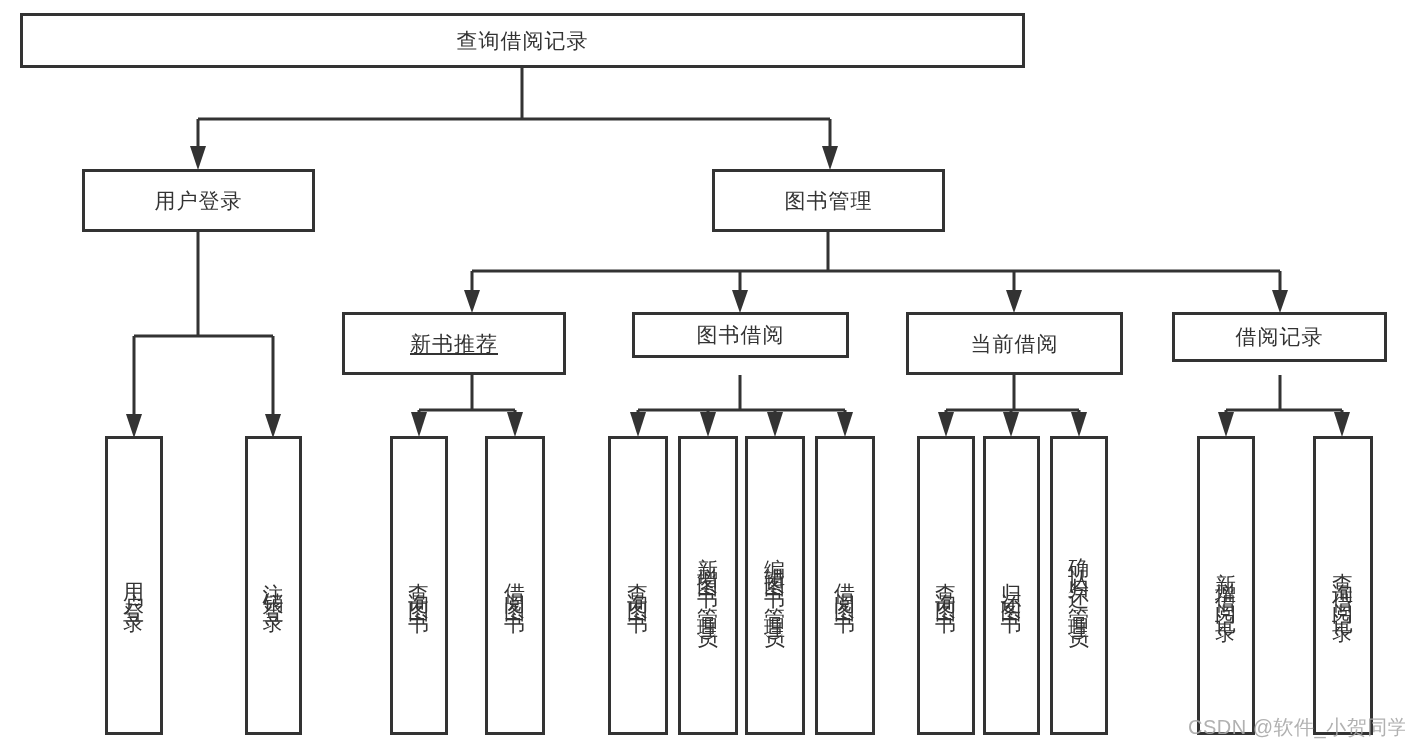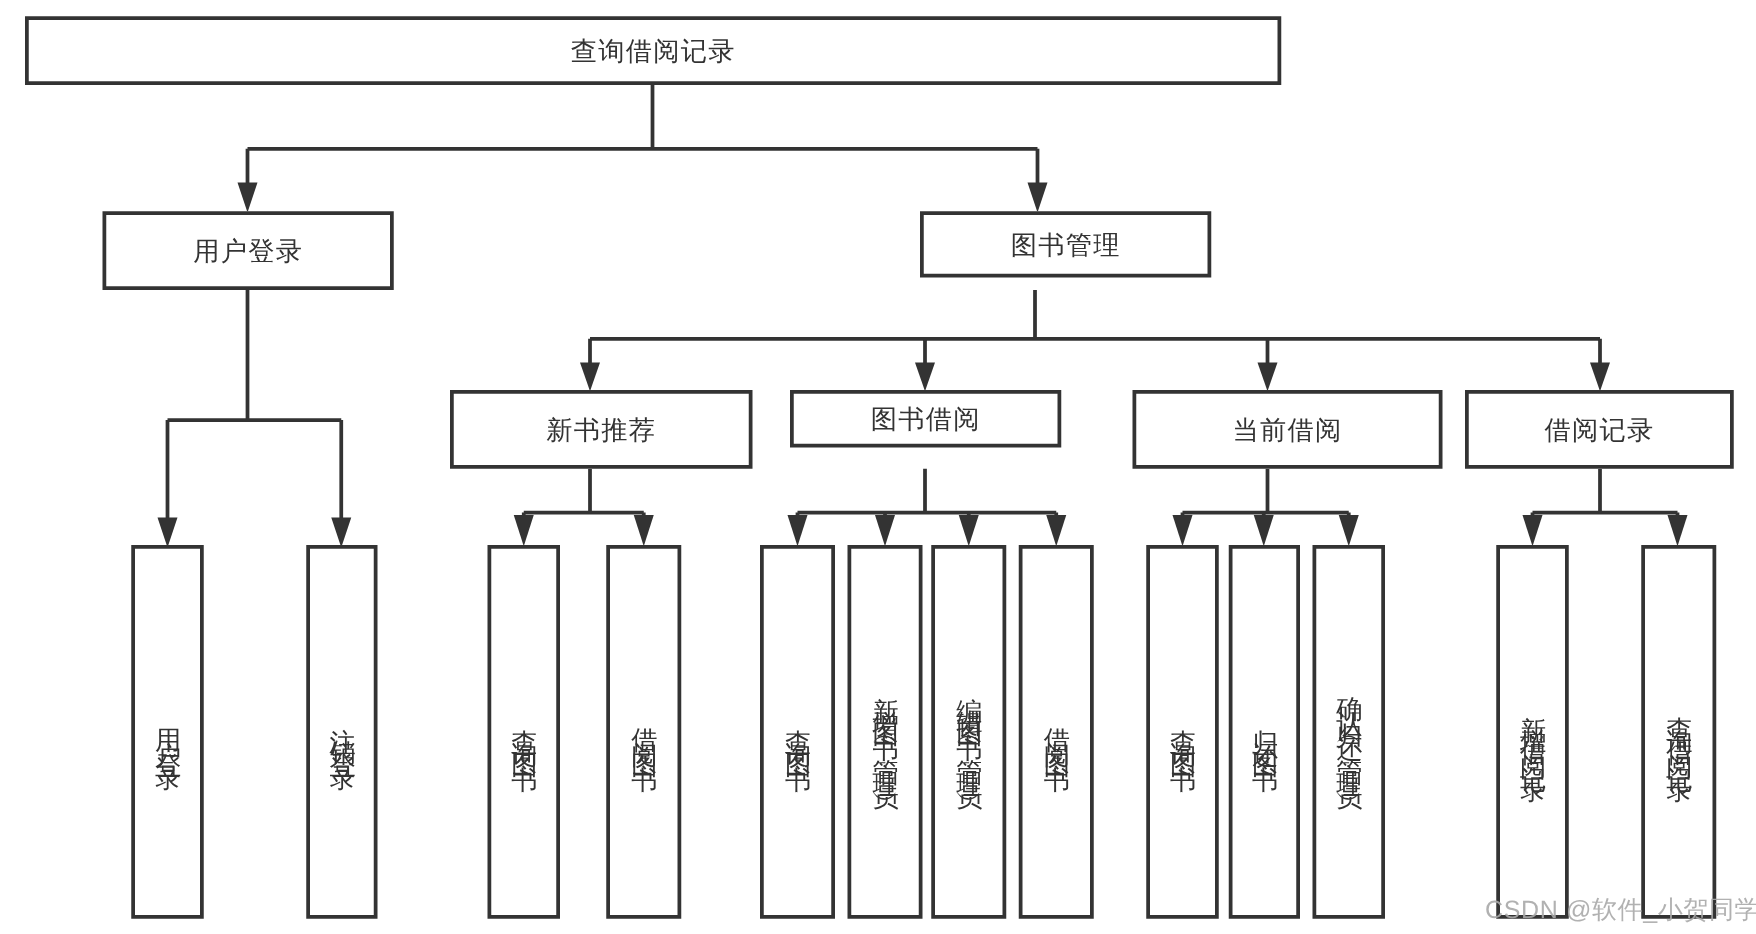--- a/index.html
+++ b/index.html
@@ -42,25 +42,25 @@
     font-size: 21px;
   }
   .leaf > span {
     writing-mode: vertical-rl;
     letter-spacing: 10px;
     line-height: 1;
   }
   
   #node-root   { left: 20px;  top: 13px;  width: 1005px; height: 55px; }
   #node-b0     { left: 82px;  top: 169px; width: 233px;  height: 63px; }
-  #node-b1     { left: 712px; top: 169px; width: 233px;  height: 53px; margin-left: 24px; }
-  #node-m0     { left: 360px; top: 312px; width: 242px;  height: 63px; }
+  #node-b1     { left: 712px; top: 169px; width: 233px;  height: 63px; }
+  #node-m0     { left: 342px; top: 312px; width: 224px;  height: 63px; text-decoration: underline; }
   #node-m1     { left: 632px; top: 312px; width: 217px;  height: 46px; }
-  #node-m2     { left: 906px; top: 312px; width: 248px;  height: 63px; }
-  #node-m3     { left: 1172px;top: 312px; width: 215px;  height: 63px; }
+  #node-m2     { left: 906px; top: 312px; width: 217px;  height: 63px; }
+  #node-m3     { left: 1172px;top: 312px; width: 215px;  height: 50px; }
   
   #leaf-ul1 { left: 105px;  width: 58px; }
   #leaf-ul2 { left: 245px;  width: 57px; }
   #leaf-nb1 { left: 390px;  width: 58px; }
   #leaf-nb2 { left: 485px;  width: 60px; }
   #leaf-bb1 { left: 608px;  width: 60px; }
   #leaf-bb2 { left: 678px;  width: 60px; }
   #leaf-bb3 { left: 745px;  width: 60px; }
   #leaf-bb4 { left: 815px;  width: 60px; }
   #leaf-cb1 { left: 917px;  width: 58px; }

